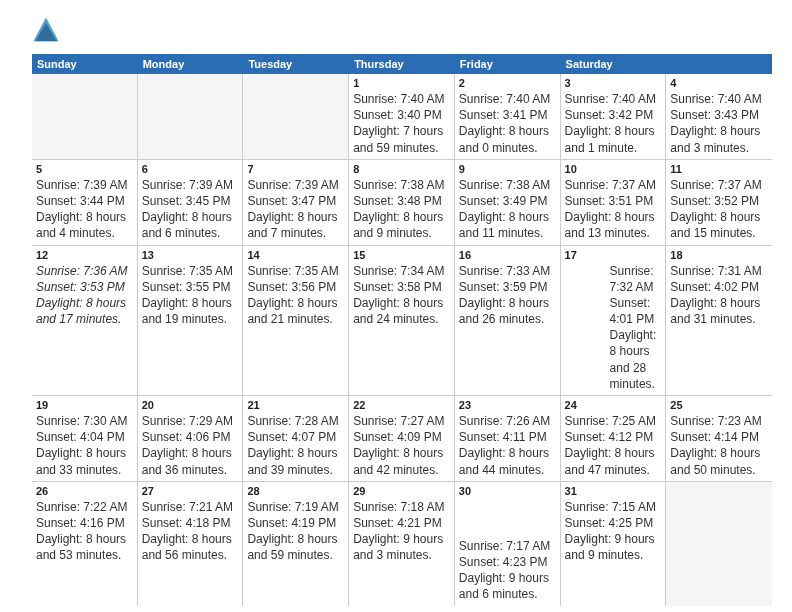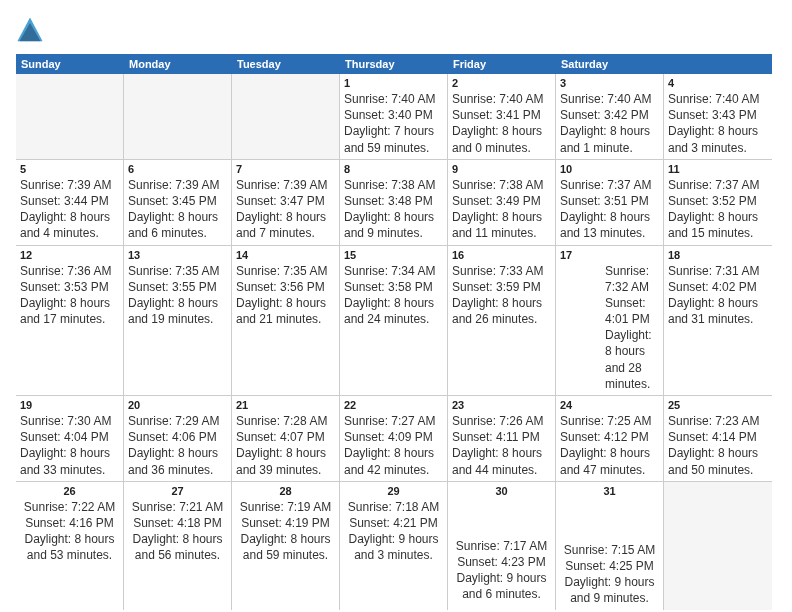--- a/index.html
+++ b/index.html
@@ -6,21 +6,21 @@
     body {
       font-family: Arial, sans-serif;
       background: #fff;
       width: 792px;
       height: 612px;
       overflow: hidden;
     }
     .page {
       width: 792px;
       height: 612px;
-      padding: 16px 20px 10px 16px;
+      padding: 16px 20px 10px 32px;
       display: flex;
       flex-direction: column;
     }
     .header {
       display: flex;
       justify-content: space-between;
       align-items: flex-start;
       margin-bottom: 10px;
     }
     .logo {
@@ -77,21 +77,20 @@
       flex-direction: column;
     }
     .cal-row {
       display: grid;
       grid-template-columns: repeat(7, 1fr);
       flex: 1;
       border-bottom: 1px solid #ccc;
     }
     .cal-row:last-child {
       border-bottom: none;
-      text-align: center;
     }
     .cal-cell {
       border-right: 1px solid #ccc;
       padding: 3px 4px;
       font-size: 8.5px;
       color: #222;
       display: flex;
       flex-direction: column;
       background: #fff;
     }
@@ -224,21 +223,21 @@
             <div class="day-num">11</div>
             <div class="cell-text" style="white-space: pre-line;">Sunrise: 7:37 AM
 Sunset: 3:52 PM
 Daylight: 8 hours
 and 15 minutes.</div>
           </div>
         </div>
         <div class="cal-row">
           <div class="cal-cell">
             <div class="day-num">12</div>
-            <div class="cell-text" style="white-space: pre-line;">Sunrise: 7:36 AM
+            <div class="cell-text" style="white-space: pre-line; font-style: italic;">Sunrise: 7:36 AM
 Sunset: 3:53 PM
 Daylight: 8 hours
 and 17 minutes.</div>
           </div>
           <div class="cal-cell">
             <div class="day-num">13</div>
             <div class="cell-text" style="white-space: pre-line;">Sunrise: 7:35 AM
 Sunset: 3:55 PM
 Daylight: 8 hours
 and 19 minutes.</div>
@@ -361,21 +360,21 @@
           </div>
           <div class="cal-cell">
             <div class="day-num">30</div>
             <div class="cell-text" style="white-space: pre-line; margin-top: 39px;">Sunrise: 7:17 AM
 Sunset: 4:23 PM
 Daylight: 9 hours
 and 6 minutes.</div>
           </div>
           <div class="cal-cell">
             <div class="day-num">31</div>
-            <div class="cell-text" style="white-space: pre-line; margin-top: 43px;">Sunrise: 7:15 AM
+            <div class="cell-text" style="white-space: pre-line;">Sunrise: 7:15 AM
 Sunset: 4:25 PM
 Daylight: 9 hours
 and 9 minutes.</div>
           </div>
           <div class="cal-cell empty"></div>
         </div>
       </div>
   </div>
 </div>
 

